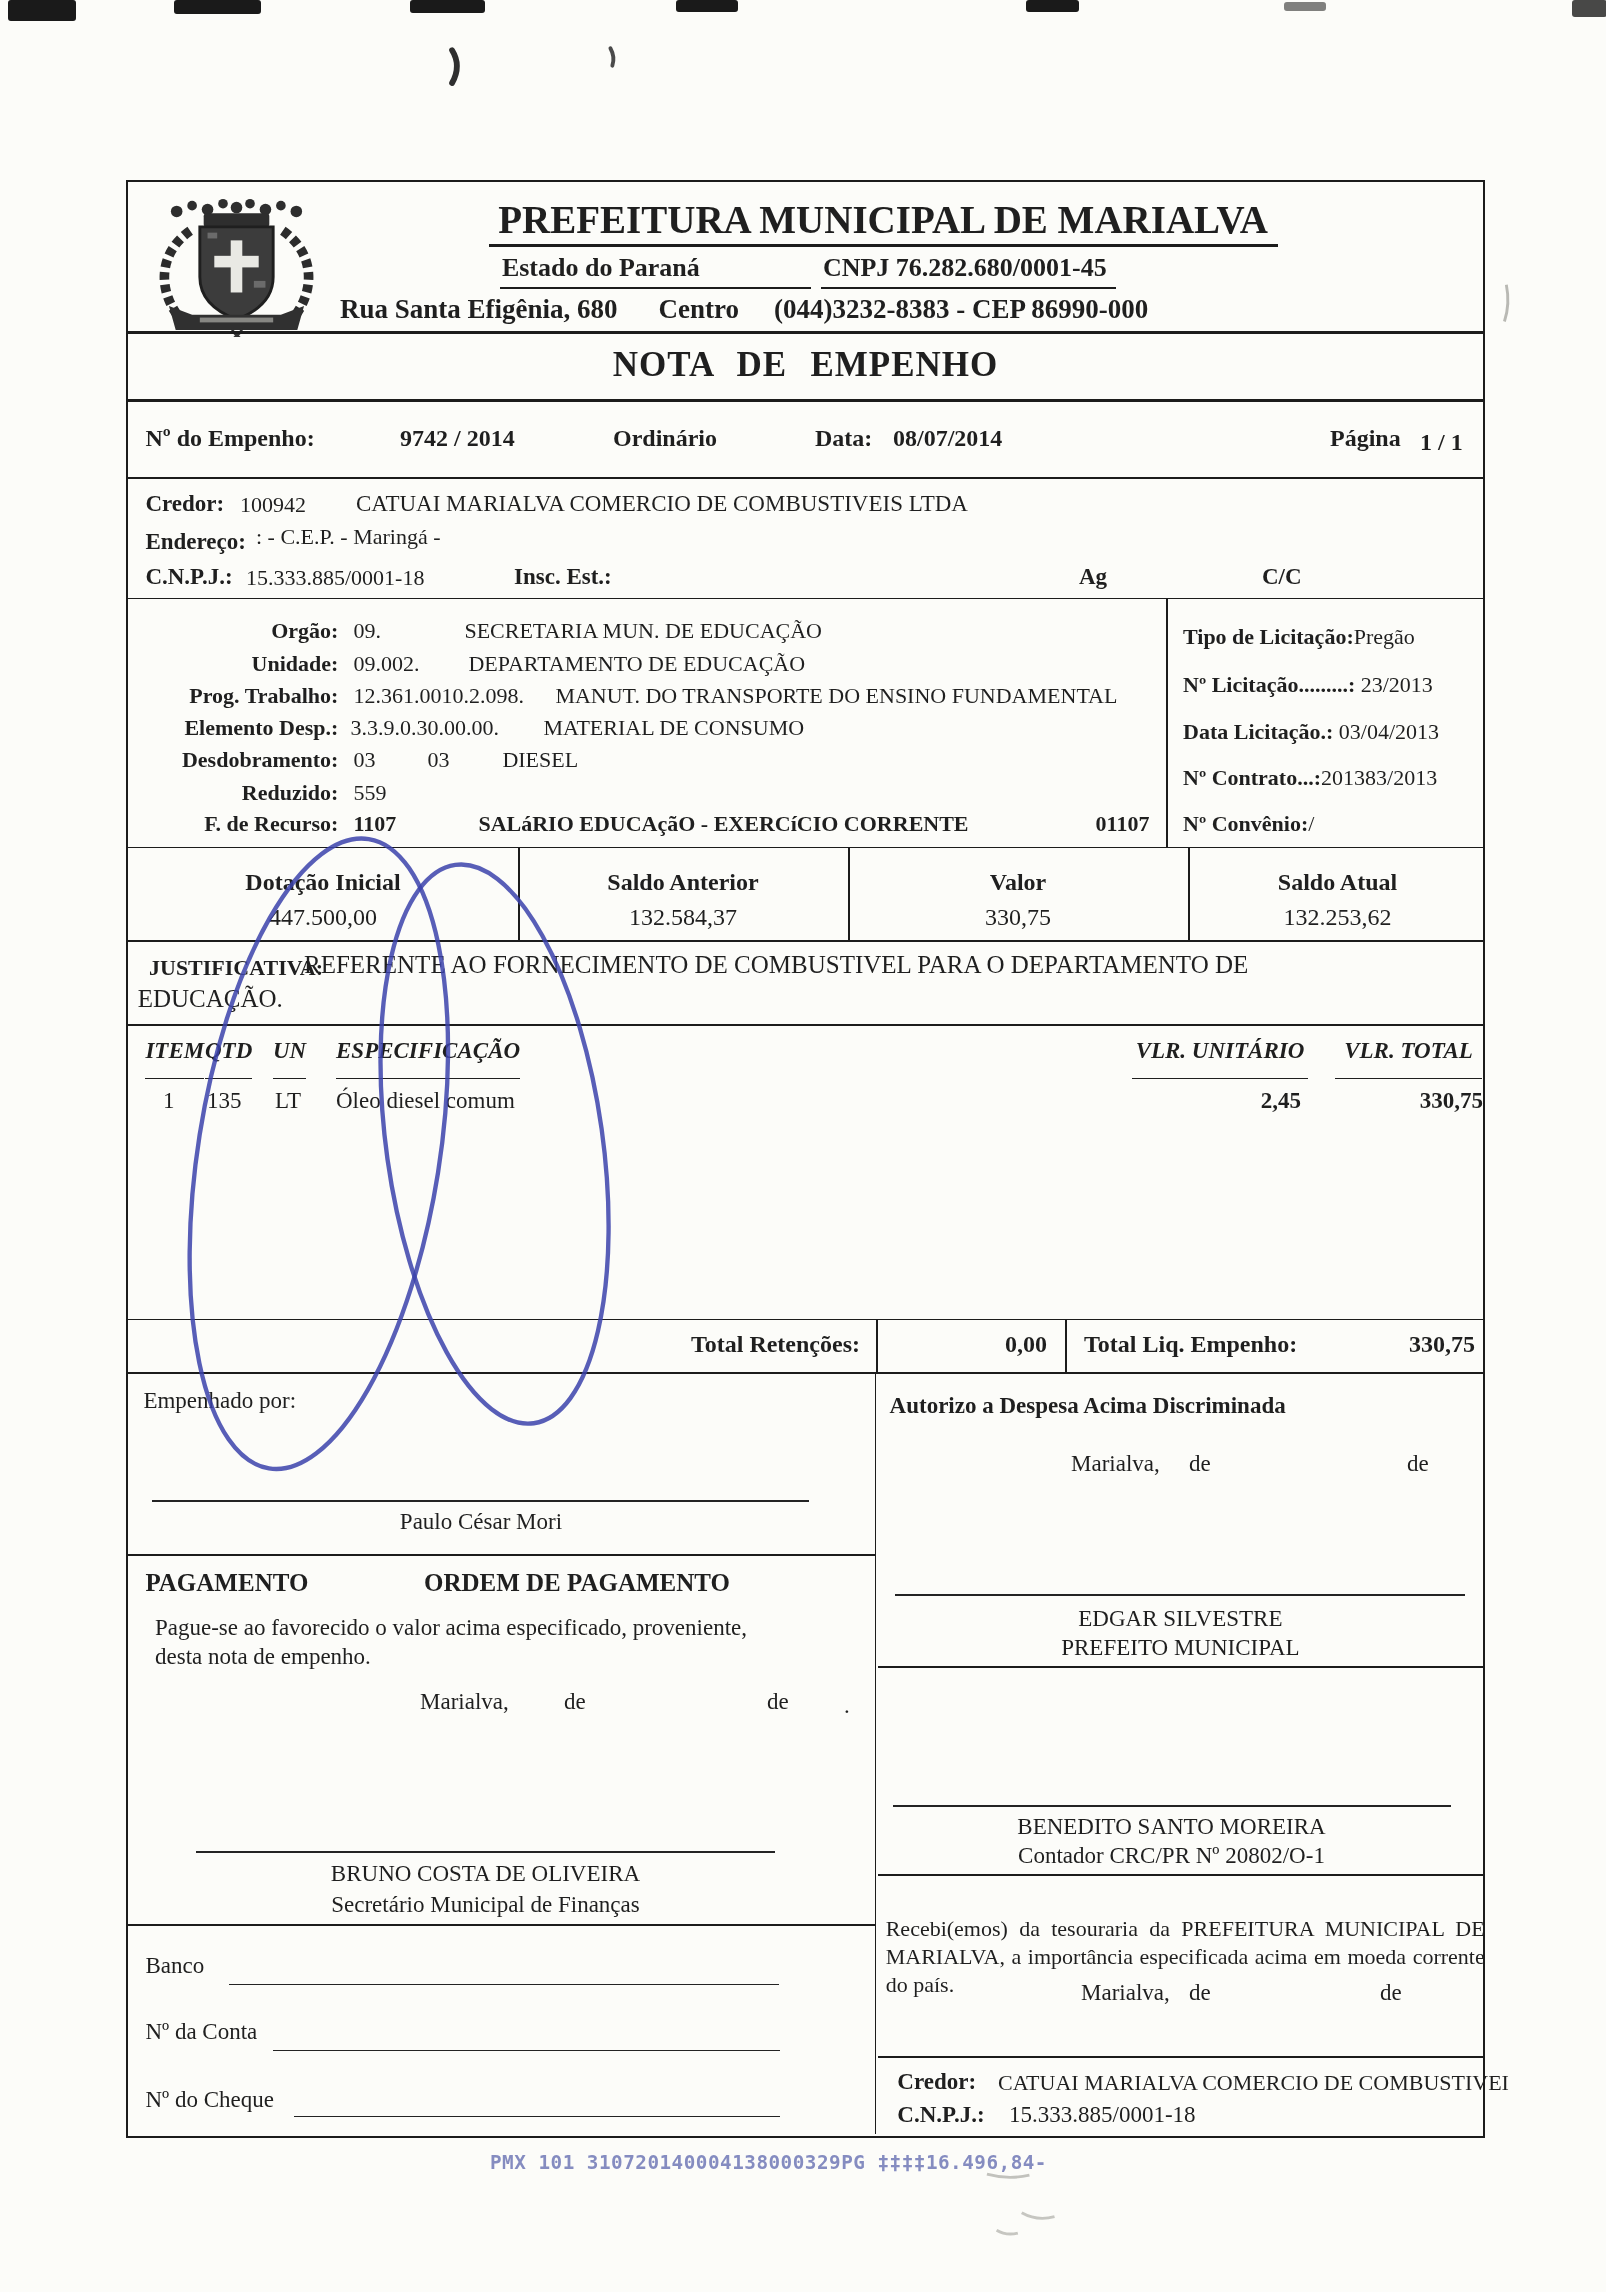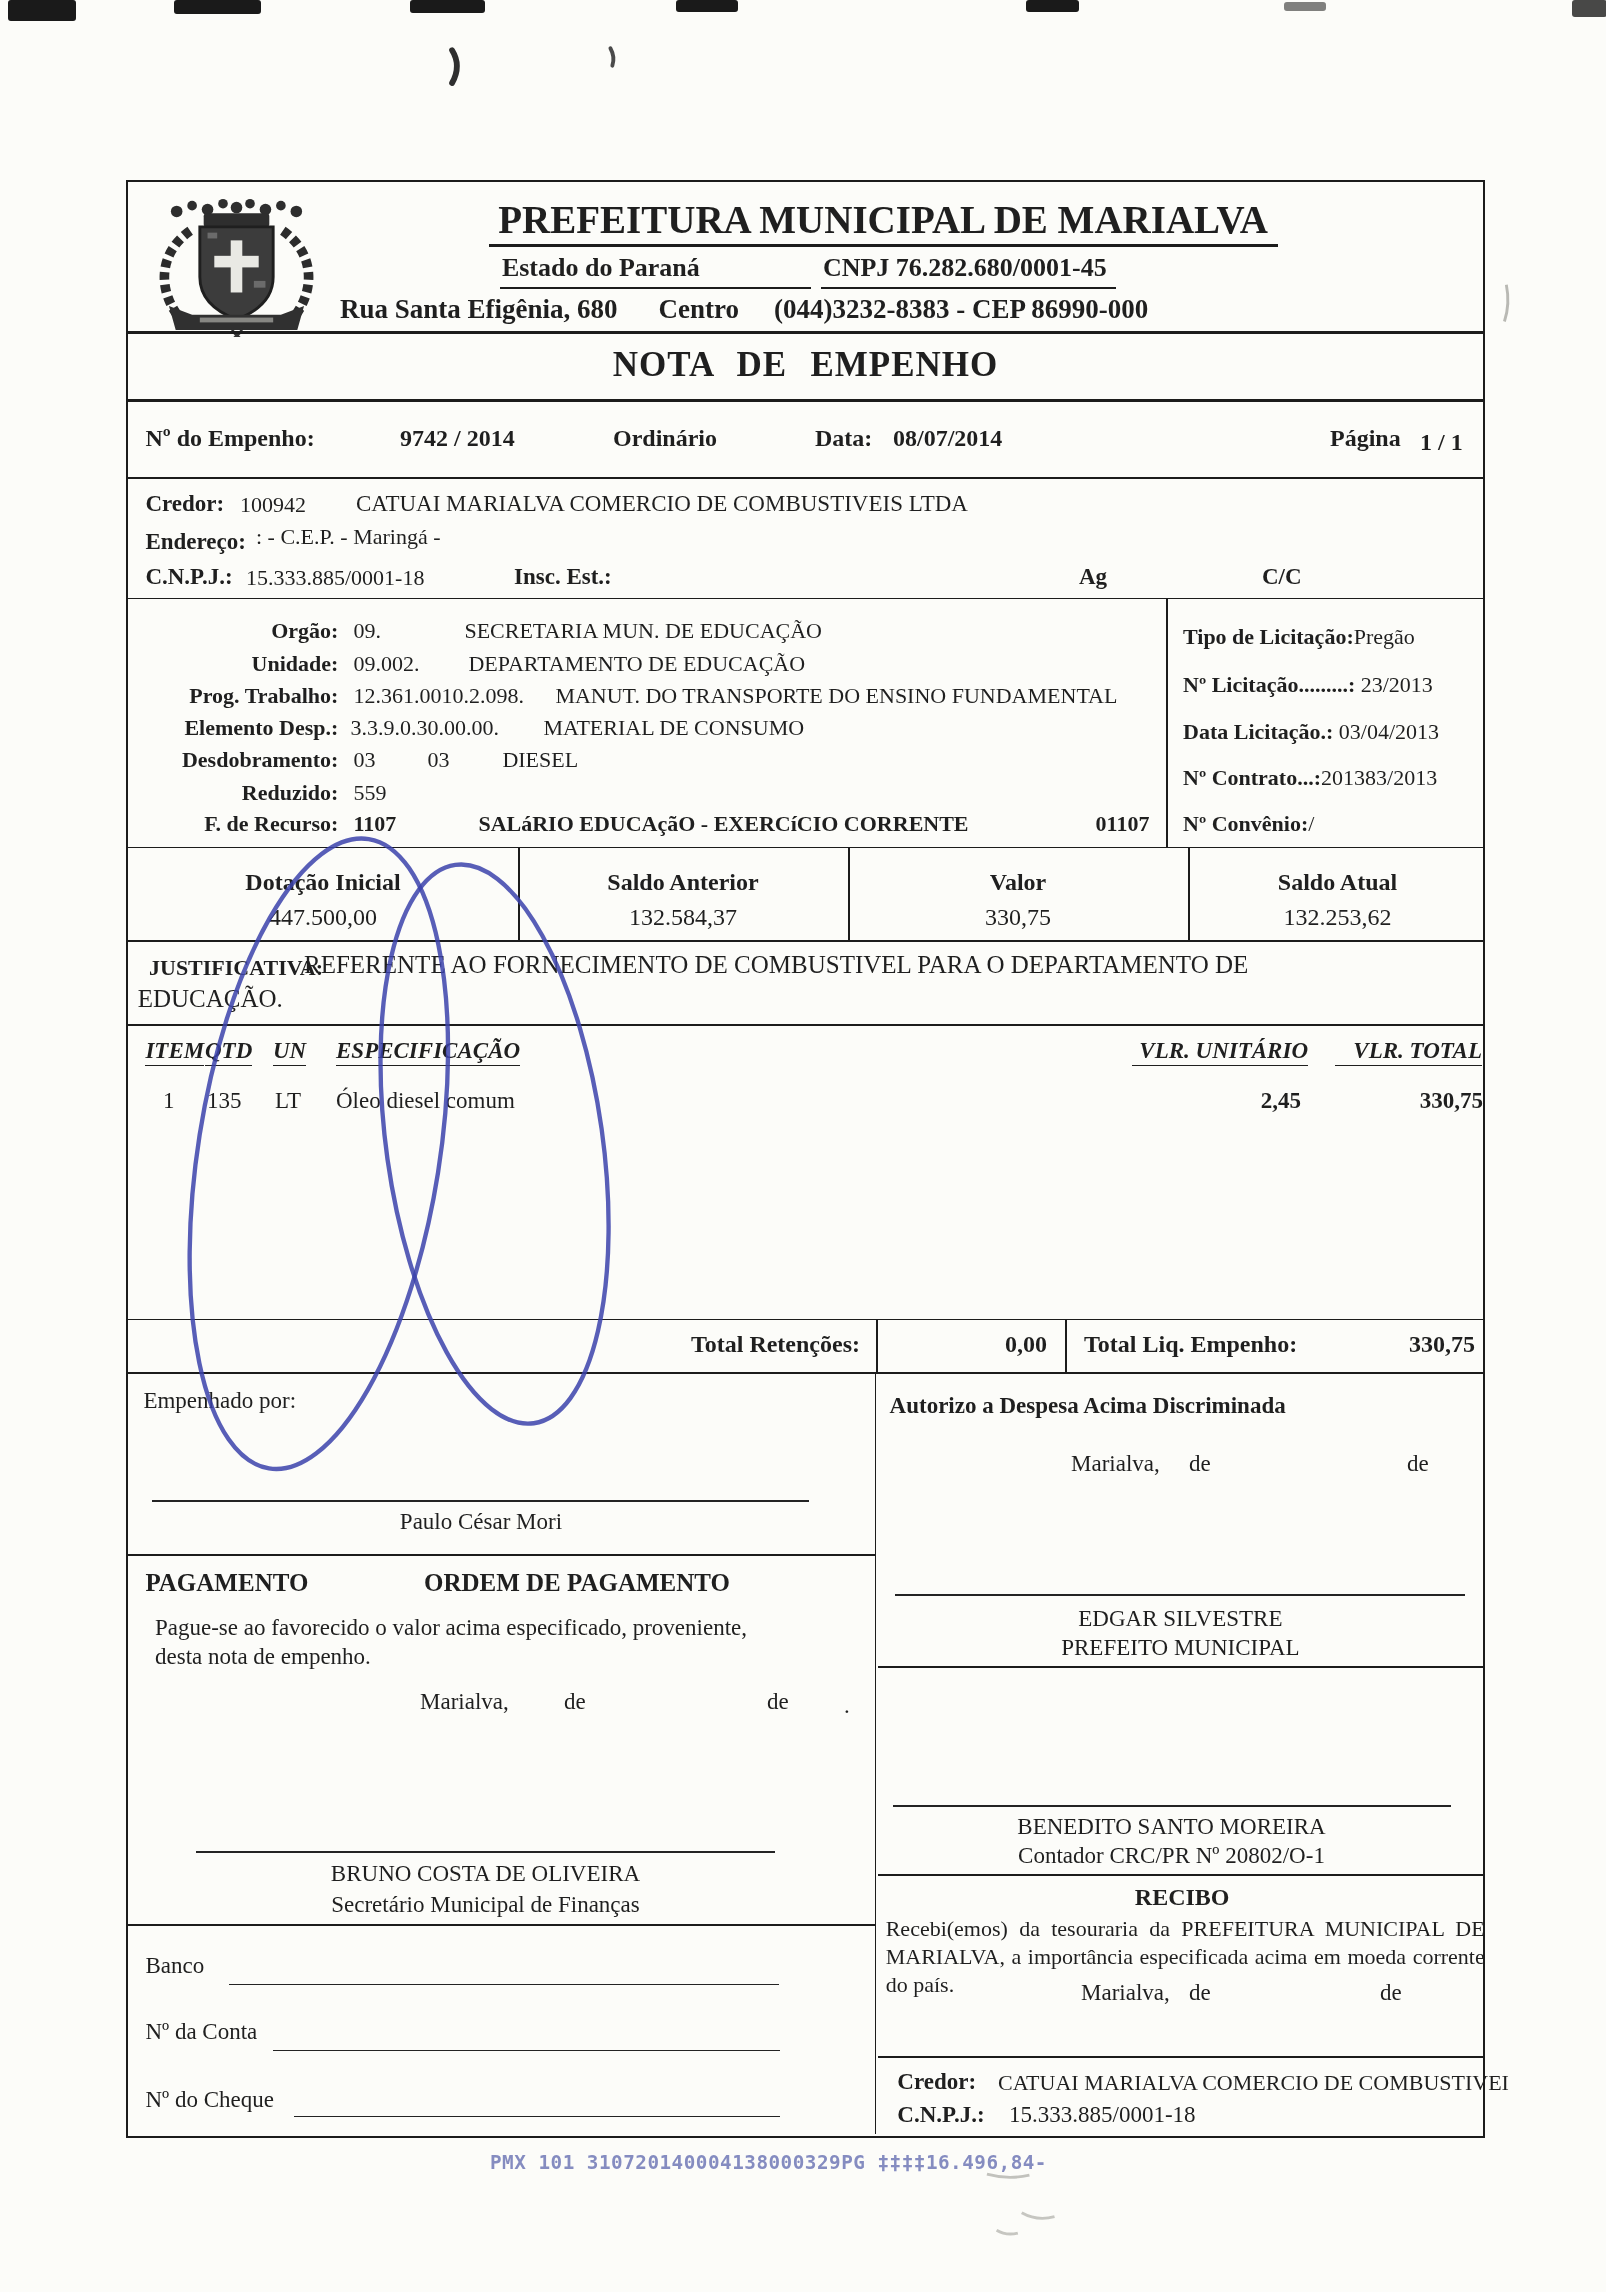--- a/index.html
+++ b/index.html
@@ -12,21 +12,21 @@
   .w{white-space:normal;}
   .b{font-weight:700;}
   .i{font-style:italic;}
   .ctr{text-align:center;}
   .rt{text-align:right;}.f23{font-size:22px}.f24{font-size:23px}.f25{font-size:24px}
   .f26{font-size:25px}.f27{font-size:26px}.f28{font-size:27px}.f36{font-size:35px}.f40{font-size:39px}
   .sline{position:absolute;height:0;border-top:2.9px solid #242424;}
   .thin{border-top-width:1.9px;}
   .vdiv{position:absolute;top:0;bottom:0;width:1.9px;background:#1c1c1c;}
   .hline{position:absolute;left:0;right:0;height:0;border-top:1.9px solid #1c1c1c;}
-  .uh{border-bottom:1.9px solid #1f1f1f;padding-bottom:1px;}
+  .uh{border-bottom:1.9px solid #1f1f1f;padding-bottom:14px;text-align:center;}
   .art{position:absolute;background:#1a1a1a;border-radius:2.9px;}
   .stamp{position:absolute;left:490px;top:2151px;font-family:"DejaVu Sans Mono",monospace;
          font-size:19.3px;font-weight:700;color:#7b83bc;letter-spacing:0.5px;opacity:.92;}
   svg.overlay{position:absolute;left:0;top:0;pointer-events:none;}
   .pen{fill:none;stroke:#3b42ab;stroke-width:4.5;opacity:.85;}
 </style>
 </head>
 <body>
 
 <div class="page">
@@ -252,21 +252,20 @@
         <div class="sline" style="left:17.4px;top:220px;width:570px;"></div>
         <div class="t ctr f24" style="left:17.4px;top:232px;width:570px;">EDGAR SILVESTRE</div>
         <div class="t ctr f24" style="left:17.4px;top:261px;width:570px;">PREFEITO MUNICIPAL</div>
         <div class="hline" style="top:292px;border-top-width:2.9px;"></div>
 
         <div class="sline" style="left:14.5px;top:431px;width:558px;"></div>
         <div class="t ctr f24" style="left:14.5px;top:440px;width:558px;">BENEDITO SANTO MOREIRA</div>
         <div class="t ctr f24" style="left:14.5px;top:469px;width:558px;">Contador CRC/PR Nº 20802/O-1</div>
         <div class="hline" style="top:500px;border-top-width:2.9px;"></div>
 
-        <div class="t ctr b f25" style="left:9.7px;top:510px;width:589px;">RECIBO</div>
         <div class="t w f23" style="left:7.7px;top:541px;width:599px;line-height:28px;text-align:justify;">Recebi(emos)  da  tesouraria  da  PREFEITURA  MUNICIPAL  DE MARIALVA, a importância especificada acima em moeda corrente do país.</div>
         <span class="t f24" style="left:203px;top:606px;">Marialva,</span>
         <span class="t f24" style="left:311px;top:606px;">de</span>
         <span class="t f24" style="left:502px;top:606px;">de</span>
 
         <div class="hline" style="top:682px;border-top-width:2.9px;"></div>
         <span class="t b f24" style="left:19.3px;top:695px;">Credor:</span>
         <span class="t f23" style="left:120px;top:696px;" data_bind="">CATUAI MARIALVA COMERCIO DE COMBUSTIVEI</span>
         <span class="t b f24" style="left:19.3px;top:728px;">C.N.P.J.:</span>
         <span class="t f24" style="left:131px;top:728px;">15.333.885/0001-18</span>

